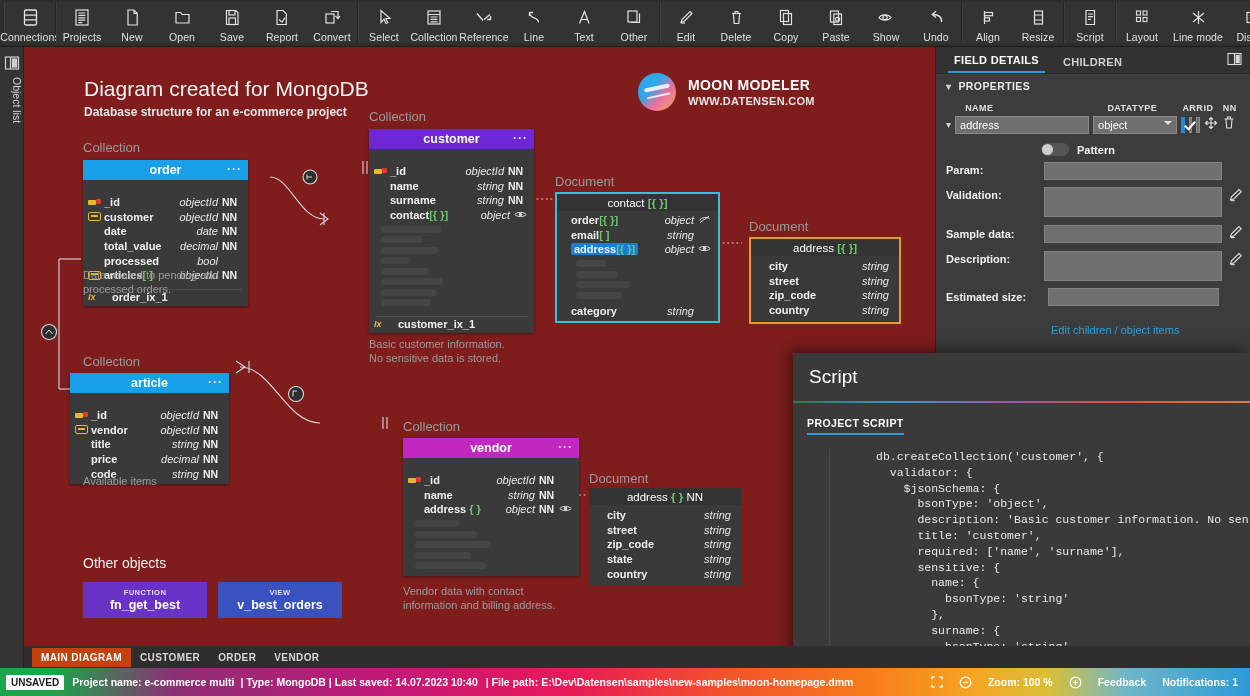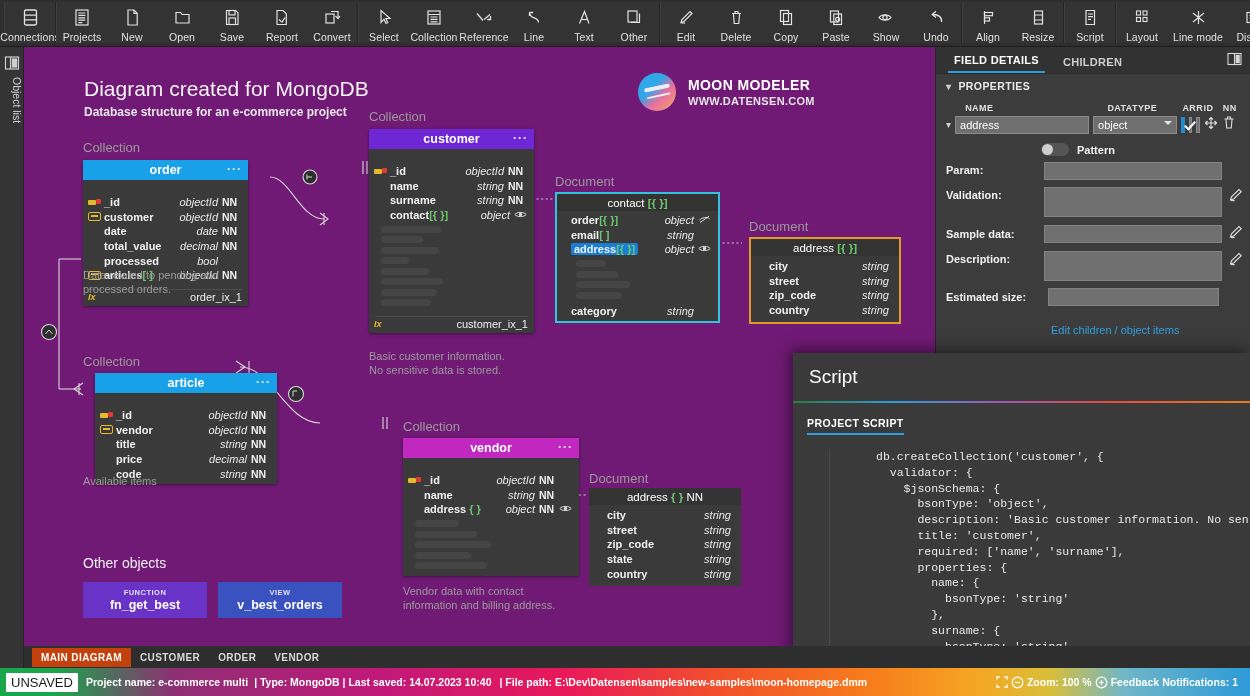--- a/index.html
+++ b/index.html
@@ -51,21 +51,21 @@
     color: #cfcfcf;
   }
   .leftrail .rail-lbl {
     writing-mode: vertical-rl; font-size: 10.5px; color: #d0d0d0;
     margin: 6px auto 0; display: block; text-align: center; width: 100%;
   }
 
   
   .canvas {
     position: absolute; left: 24px; top: 47px; right: 315px; bottom: 28px;
-    background: #701a75; overflow: hidden;
+    background: #7f1d1d; overflow: hidden;
   }
   .canvas-inner { position: relative; width: 100%; height: 100%; }
   .svg-links { position: absolute; left: 0; top: 0; width: 100%; height: 100%;
                pointer-events: none; }
 
   
   .dg-title { position: absolute; left: 60px; top: 30px;
               font-size: 21px; color: #f2f2f2; font-weight: 400; }
   .dg-sub  { position: absolute; left: 60px; top: 58px;
               font-size: 12px; color: #e6e6e6; font-weight: bold; }
@@ -100,21 +100,21 @@
   .row { display: flex; align-items: center; height: 14.6px;
          font-size: 11px; padding: 0 6px 0 5px; }
   .row .ic { width: 16px; flex: 0 0 16px; display:flex; align-items:center; }
   .row .nm { flex: 1 1 auto; color: #f0f0f0; font-weight: bold; white-space: nowrap;}
   .row .dt { flex: 0 0 auto; color: #e8e8e8; font-style: italic; text-align: right;
              padding-right: 4px; }
   .row .nn { flex: 0 0 20px; color: #f0f0f0; font-weight: bold; font-size: 10.5px; text-align:left;}
   .row .eye { flex: 0 0 14px; color: #dddddd; }
   .br { color: #6dc86d; font-weight: bold; }
   .ent-sep { height: 1px; background: #4d4d4d; margin: 3px 6px 2px 6px; }
-  .row.idx .nm { font-weight: normal; color: #efefef; padding-left: 8px; text-align: right; }
+  .row.idx .nm { font-weight: bold; color: #efefef; padding-left: 8px; }
   .ghost { height: 7px; border-radius: 3.5px; background: #454545; margin: 3.5px 0 3.5px 12px; }
 
   
   .k-pk { width:13px;height:9px;position:relative;display:inline-block; }
   .k-pk i { position:absolute; }
   .k-pk .b { left:0; top:2px; width:8px;height:5px;background:#e8b730;border-radius:1px; }
   .k-pk .d { left:8px; top:1px; width:5px;height:5px;background:#e03a2f;border-radius:1px;}
   .k-fk { width:13px;height:9px;border:1.6px solid #e8b730;border-radius:2px;display:inline-block;position:relative;}
   .k-fk:after{content:"";position:absolute;left:2px;top:1.5px;width:7px;height:2px;background:#e8b730;}
   .k-ix { font-size:9px; color:#e8b730; font-weight:bold; font-style:italic;}
@@ -184,24 +184,24 @@
            background:#2e2e2e; display:flex; align-items:center; padding-left:8px; }
   .btab { font-size:10px; font-weight:bold; color:#d8d8d8; letter-spacing:.4px;
           padding:4px 9px; cursor:pointer; }
   .btab.on { background:#c2410c; color:#ffffff; }
   .status { position:absolute; left:0; bottom:0; width:1250px; height:28px;
     background: linear-gradient(90deg,
       #1aa64b 0%, #1aa64b 4.2%, #8e2f74 14%, #c0197a 30%,
       #e8185a 45%, #f2522a 58%, #f77e1b 70%, #f5a623 78%,
       #d9bf3a 84%, #6fb6c8 90%, #2d9ad8 100%);
     display:flex; align-items:center; font-size:10.5px; color:#ffffff; }
-  .st-unsaved { background:#ffffff; color:#1a1a1a; font-weight:normal; font-size:13px;
+  .st-unsaved { background:#ffffff; color:#1a1a1a; font-weight:bold; font-size:10px;
                 padding:2px 5px; margin-left:6px; border-radius:1px; }
   .st-txt { margin-left:8px; font-weight:bold; white-space:nowrap; }
-  .st-right { margin-left:auto; display:flex; align-items:center; gap:3px;
+  .st-right { margin-left:auto; display:flex; align-items:center; gap:16px;
               padding-right:12px; font-weight:bold; }
   .st-ico { display:flex; align-items:center; }
 </style>
 </head>
 <body>
 
 <div id="app">
 
   <div class="toolbar">
 
@@ -634,21 +634,21 @@
         <div class="ghost" style="width:50px"></div>
       </div>
       <div class="ent-sep"></div>
       <div class="row idx" style="padding-bottom:4px">
         <span class="ic">
               <span class="k-ix">Ix</span>
             </span>
         <span class="nm">customer_ix_1</span>
       </div>
     </div>
-    <div class="note" style="left:345px; top:302px; width:152px">Basic customer information. No sensitive data is stored.</div>
+    <div class="note" style="left:345px; top:290px; width:152px">Basic customer information. No sensitive data is stored.</div>
 
     <div class="cap" style="left:531px; top:127px">Document</div>
     <div class="doc" style="left:531px; top:145px; width:165px; border:2px solid #2ec4de;">
       <div class="doc-hd">
         <span>contact</span>&nbsp;<span class="br">[{ }]</span>
       </div>
       <div class="ent-body" style="padding-top:2px">
         <div class="row" style="padding-left:14px">
           <span class="nm"><span>order</span><span class="br">[{ }]</span></span>
           <span class="dt" style="width:52px">object</span>
@@ -705,21 +705,21 @@
           <span class="dt" style="width:62px">string</span>
         </div>
         <div class="row" style="padding-left:18px">
           <span class="nm">country</span>
           <span class="dt" style="width:62px">string</span>
         </div>
       </div>
     </div>
 
     <div class="cap" style="left:59px; top:307px">Collection</div>
-    <div class="ent" style="left:71px; top:326px; width:182px">
+    <div class="ent" style="left:46px; top:326px; width:159px">
       <div class="ent-hd" style="background:#18a0e8">
         <span>article</span>
         <span class="dots">···</span>
       </div>
       <div class="ent-body">
         <div class="row">
           <span class="ic">
                 <span class="k-pk">
                   <i class="b"></i>
                   <i class="d"></i>
@@ -955,21 +955,21 @@
     <div class="script-rule"></div>
     <div class="script-body">
       <span class="script-tab">PROJECT SCRIPT</span>
       <div class="code"><span>db.createCollection('customer', {</span>
 <span>  validator: {</span>
 <span>    $jsonSchema: {</span>
 <span>      bsonType: 'object',</span>
 <span>      description: 'Basic customer information. No sensitive data</span>
 <span>      title: 'customer',</span>
 <span>      required: ['name', 'surname'],</span>
-<span>      properties: {</span>
+<span>      sensitive: {</span>
 <span>        name: {</span>
 <span>          bsonType: 'string'</span>
 <span>        },</span>
 <span>        surname: {</span>
 <span>          bsonType: 'string'</span>
 <span>        },</span>
 <span>        contact: {</span>
 <span>          bsonType: 'array',</span>
 
 

